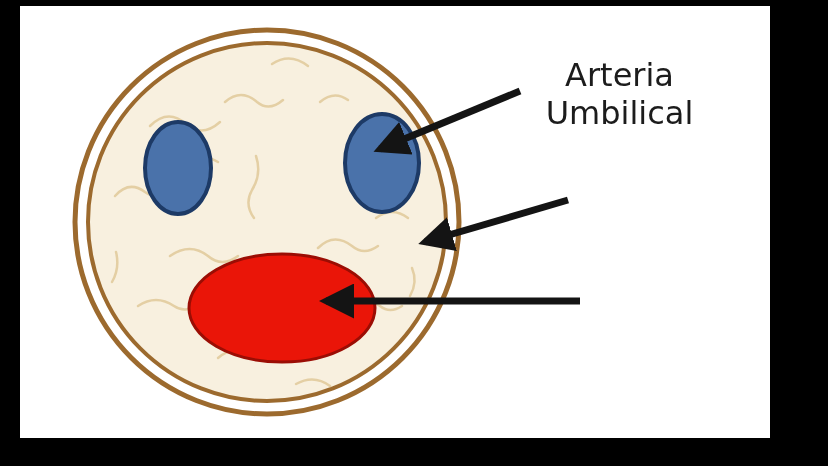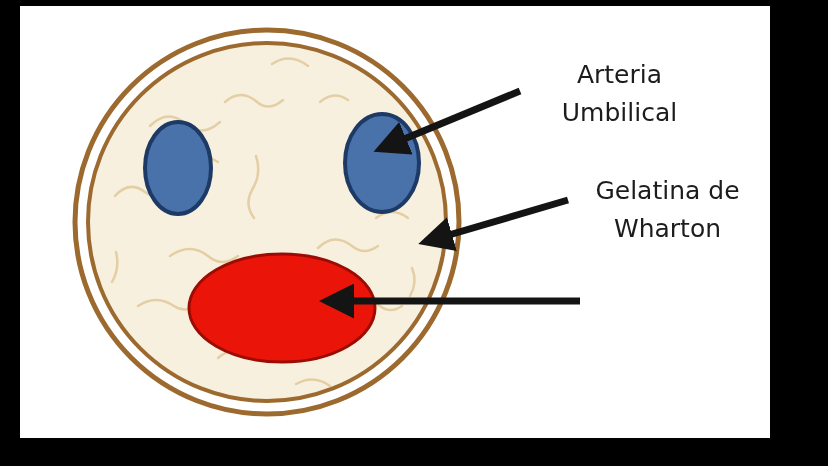--- a/index.html
+++ b/index.html
@@ -24,21 +24,21 @@
   }
   .canvas svg {
     position: absolute;
     left: 0;
     top: 0;
   }
   .label {
     position: absolute;
     text-align: center;
     color: #1c1c1c;
-    font-size: 25px;
+    font-size: 32px;
     line-height: 38px;
     font-weight: 500;
     letter-spacing: 0px;
   }
   .label-arteria  { left: 517px; top: 50px;  width: 165px; }
   .label-gelatina { left: 540px; top: 166px; width: 215px; }
   .label-vena     { left: 547px; top: 274px; width: 150px; }
 </style>
 </head>
 <body>
@@ -82,16 +82,15 @@
 
     <ellipse cx="262" cy="302" rx="93" ry="54" stroke-width="3" fill="#ea1508" stroke="#9b0d04"></ellipse>
 
     <line x1="500" y1="85" x2="360" y2="143" stroke-width="7" marker-end="url(#ah)" stroke="#141414"></line>
     <line x1="548" y1="194" x2="405" y2="236" stroke-width="7" marker-end="url(#ah)" stroke="#141414"></line>
     <line x1="560" y1="295" x2="306" y2="295" stroke-width="7" marker-end="url(#ah)" stroke="#141414"></line>
   </svg>
 
   <div class="label label-arteria">Arteria Umbilical</div>
 
-  <div class="label label-gelatina">Gelatina de Wharton</div>
 
 
 </div>
 
 </body></html>

